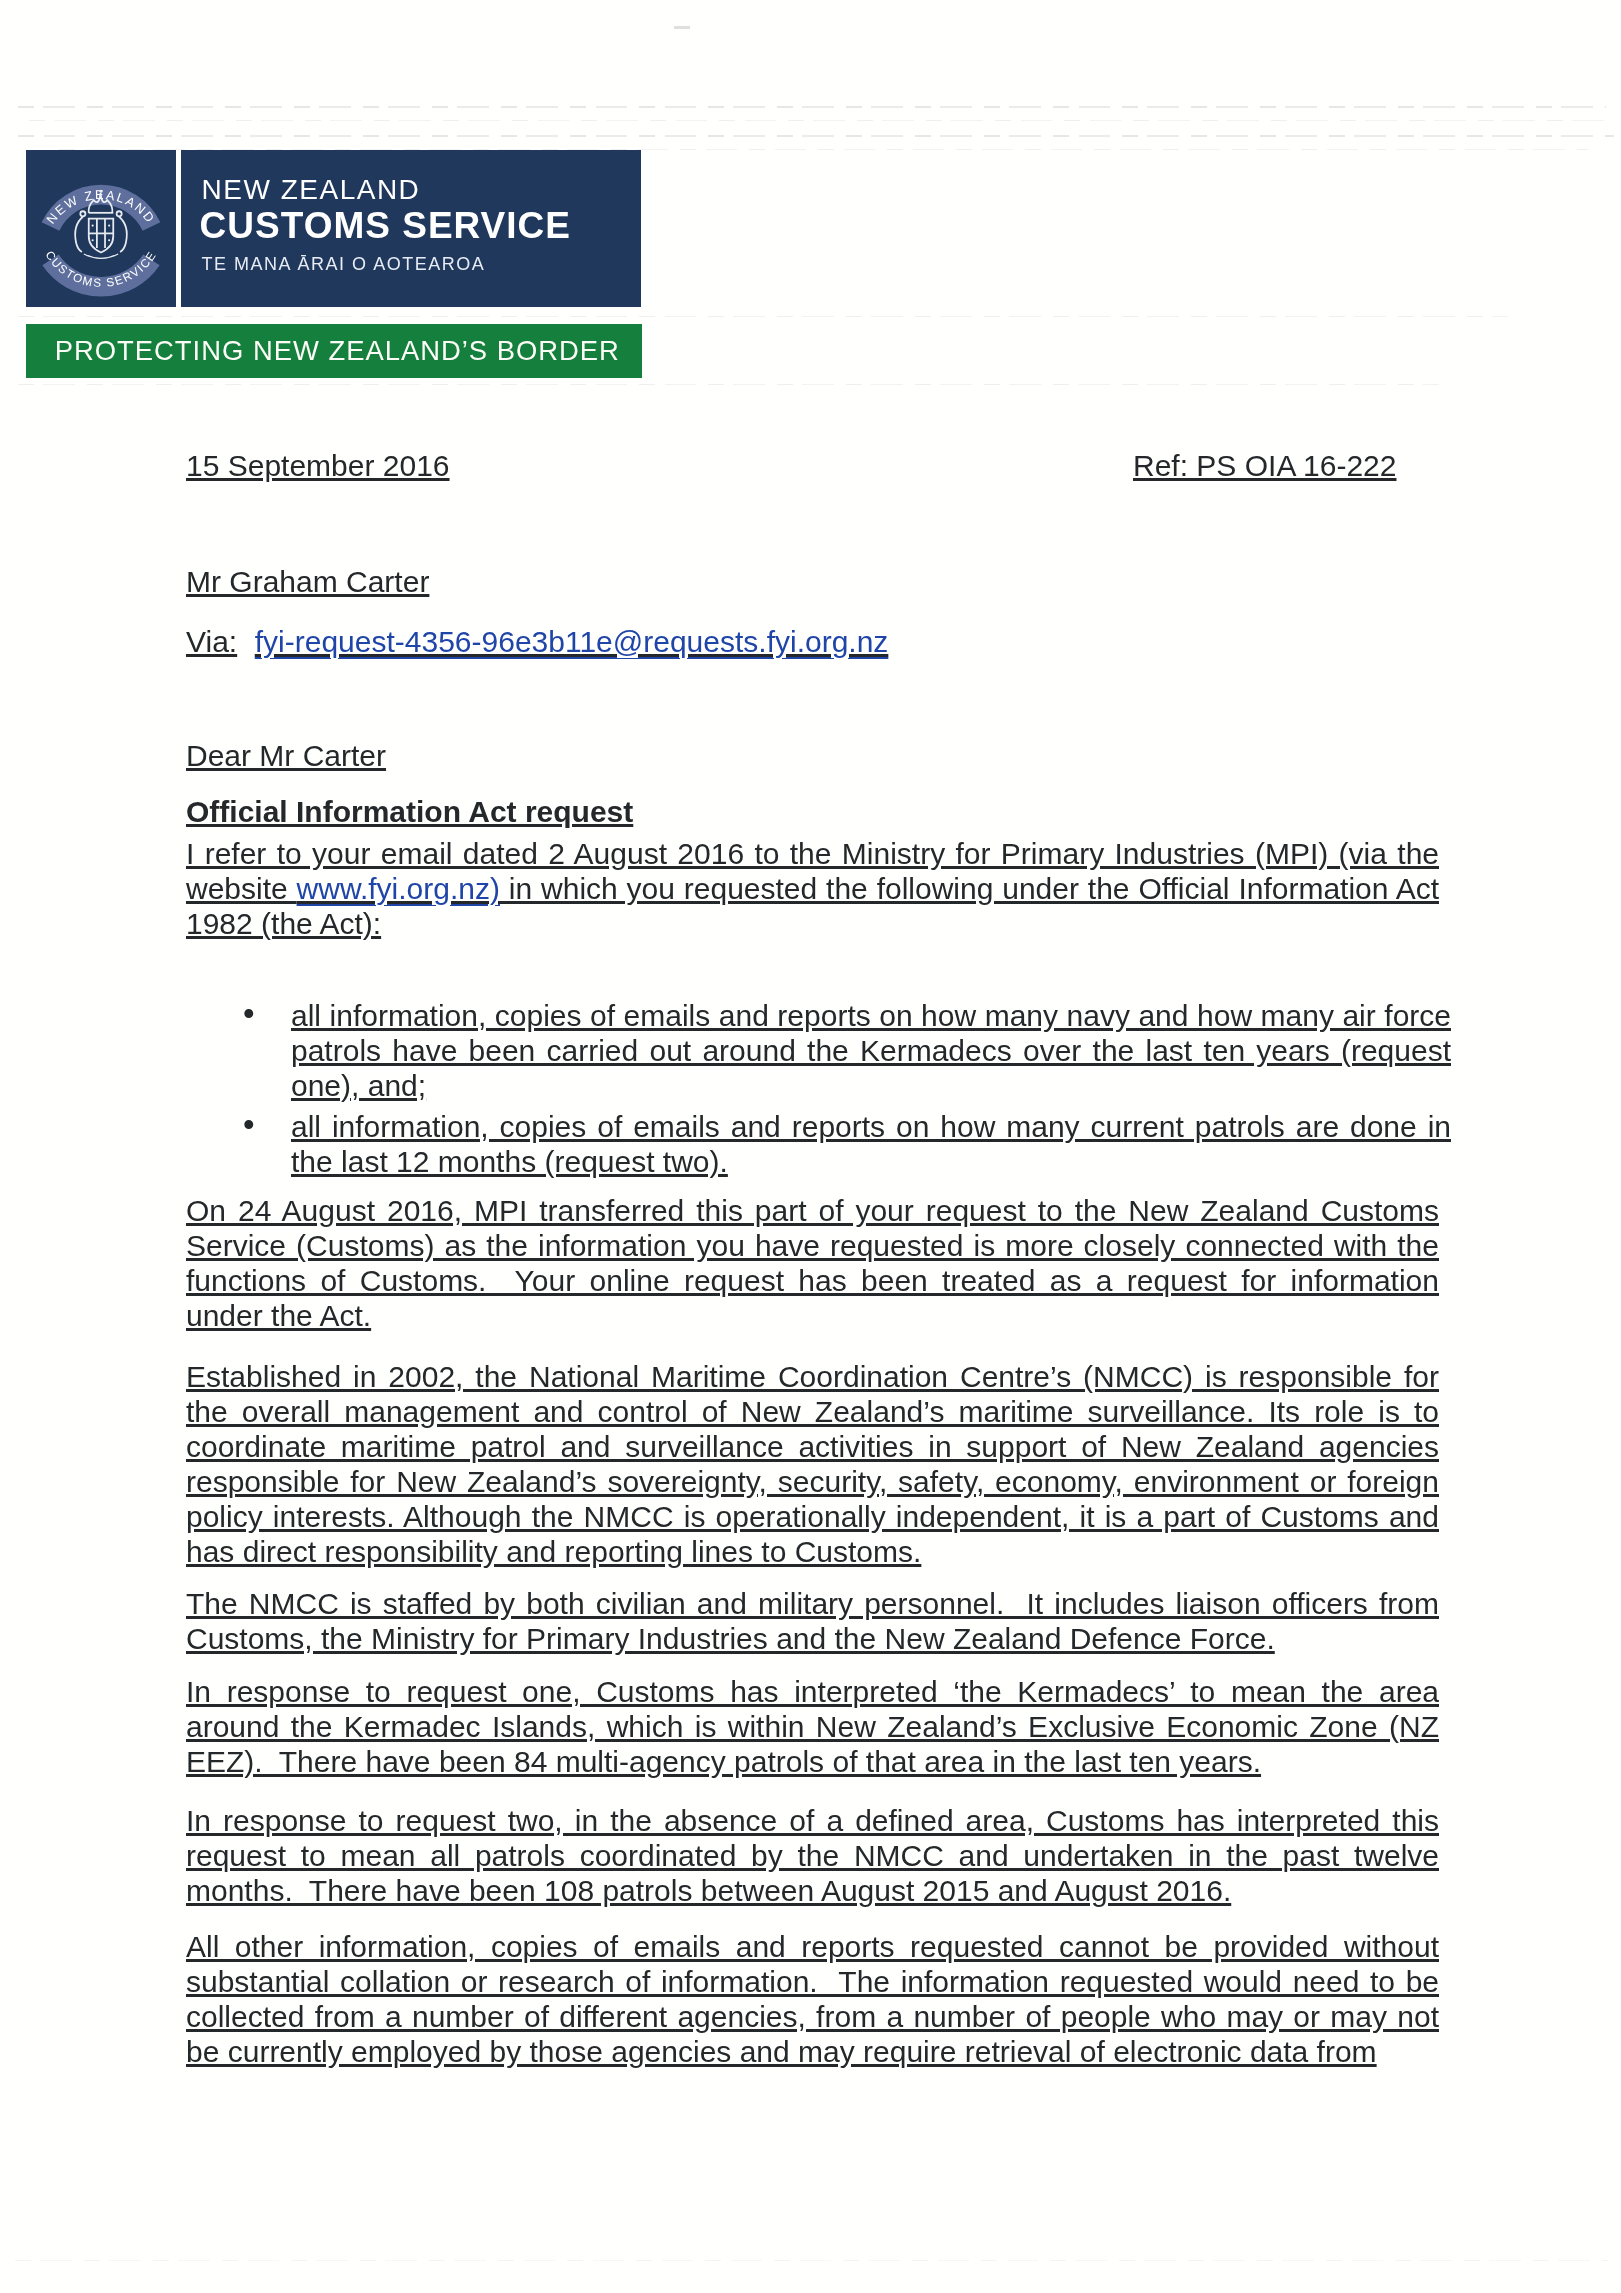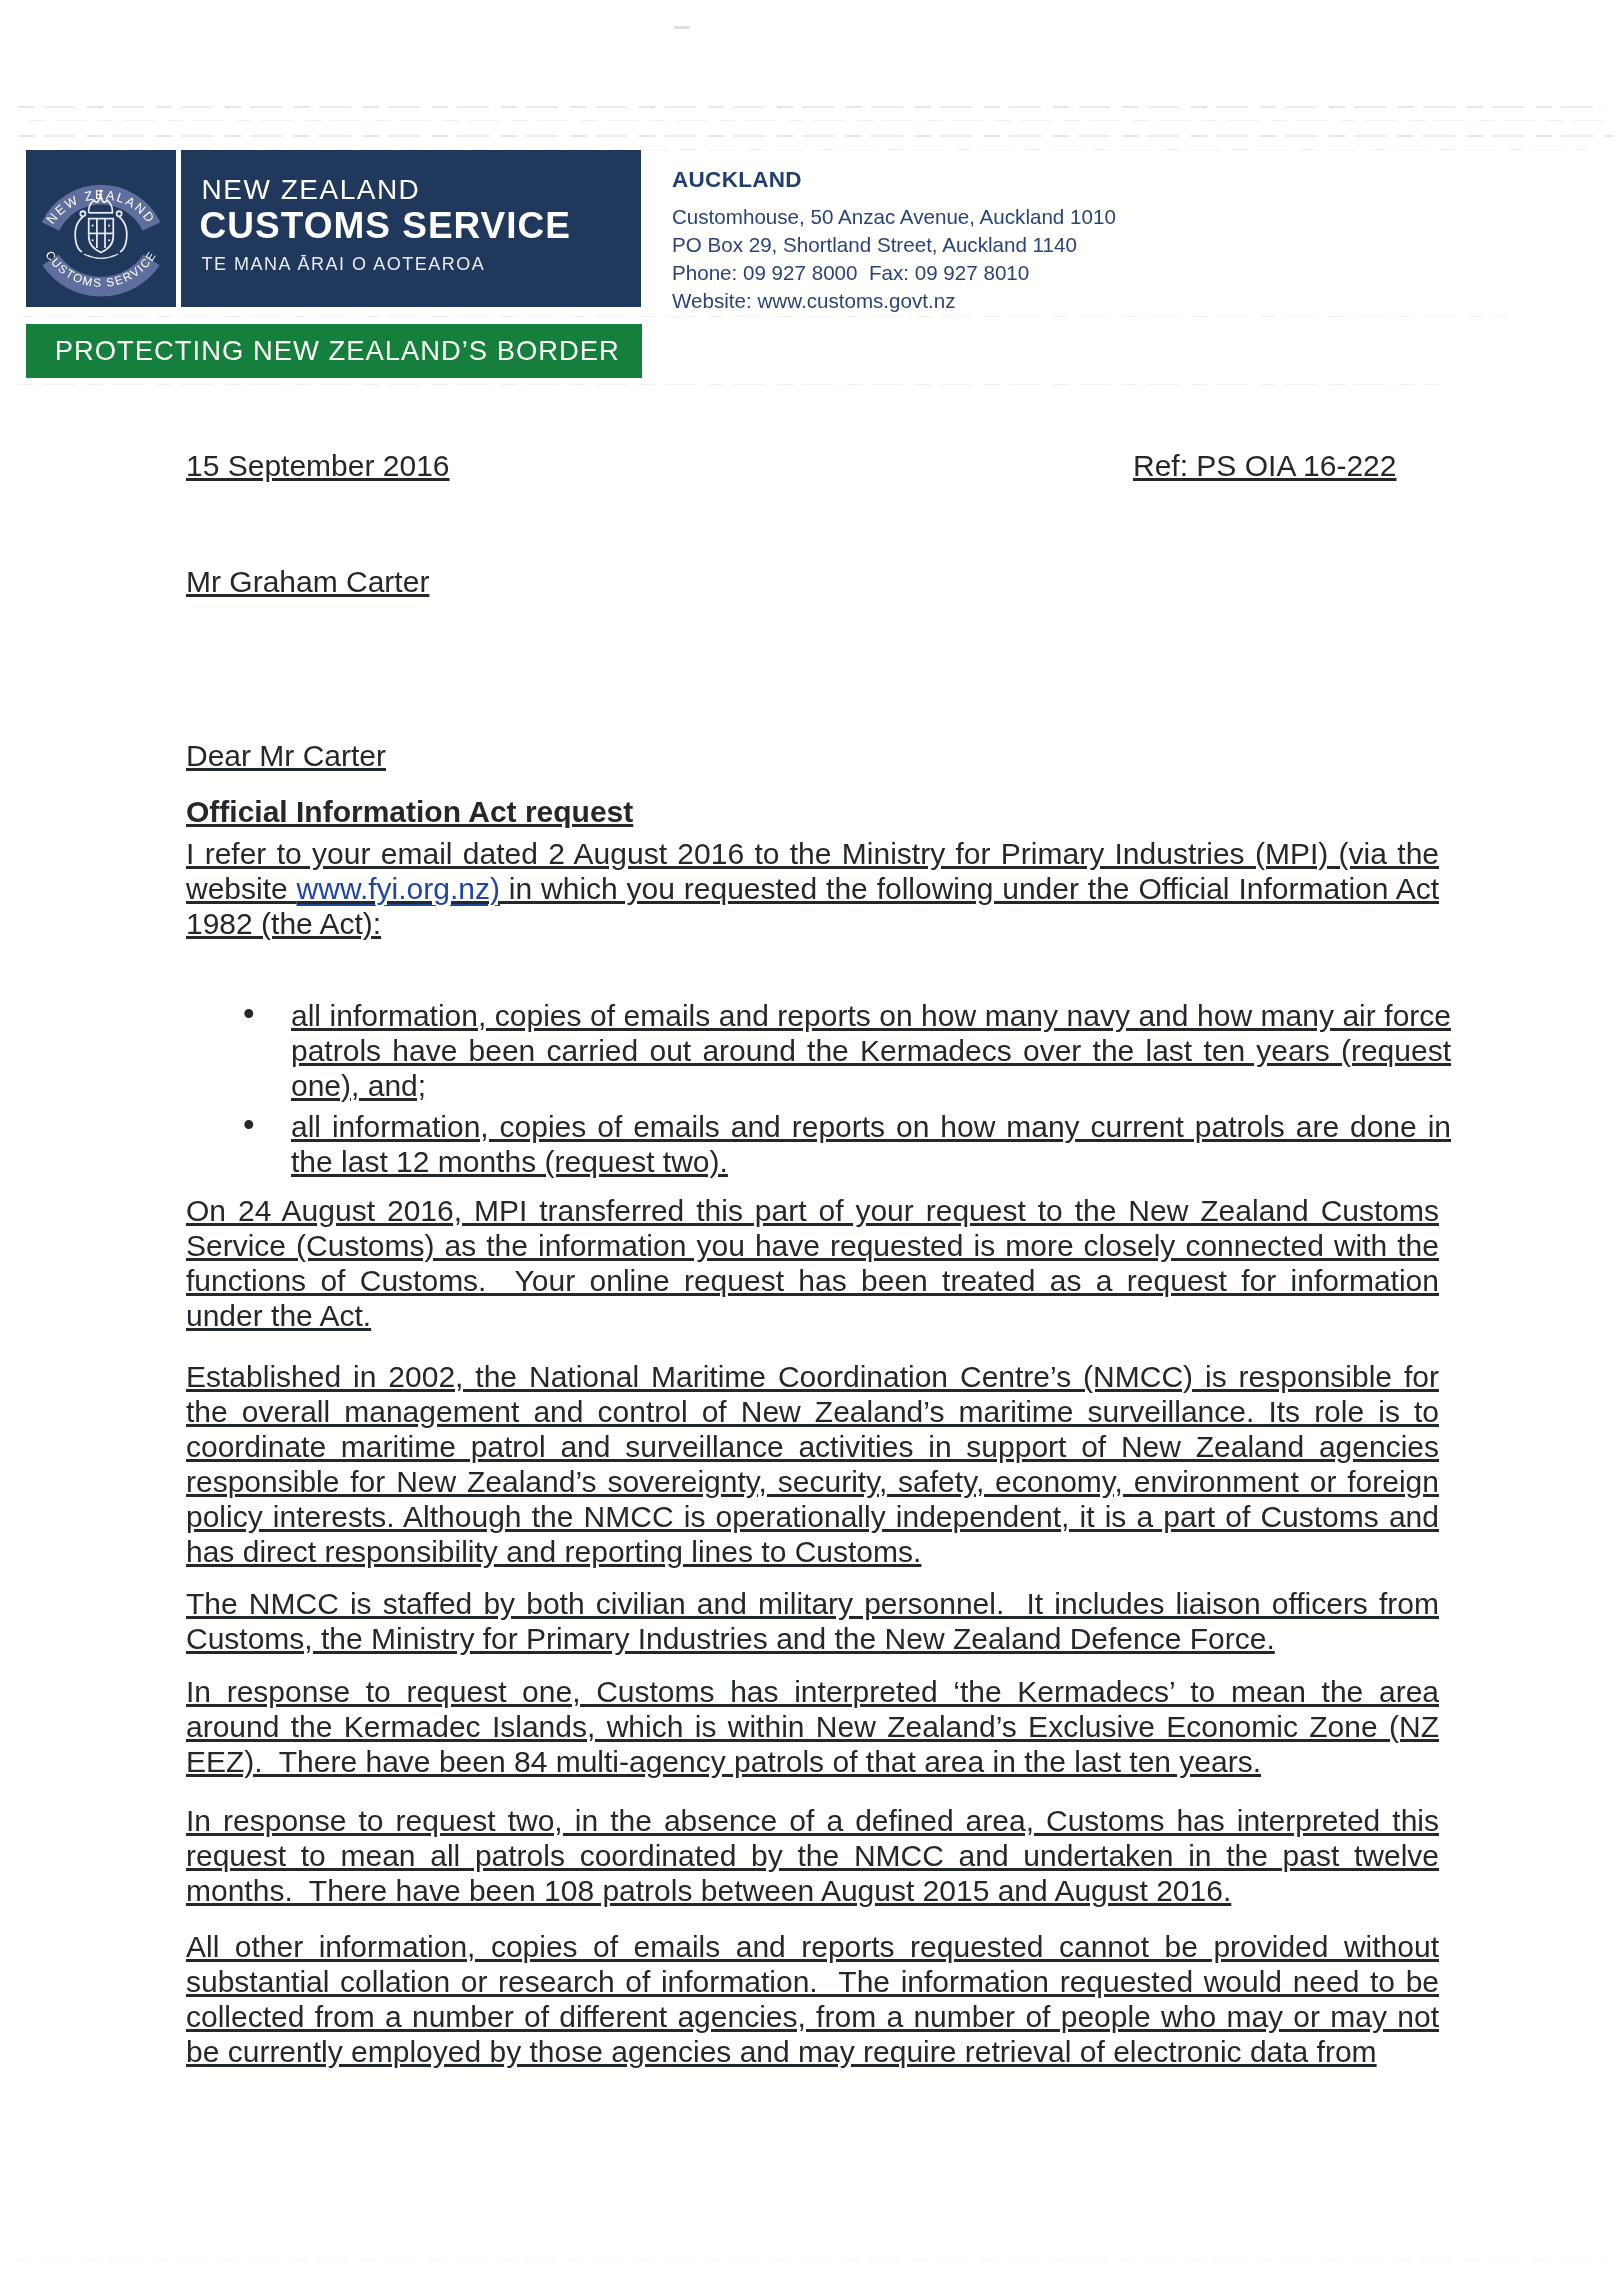--- a/index.html
+++ b/index.html
@@ -99,37 +99,33 @@
       </g>
     </svg>
   </div>
 
   <div class="navybox" id="masthead-box">
     <div class="mast-line1">NEW ZEALAND</div>
     <div class="mast-line2">CUSTOMS SERVICE</div>
     <div class="mast-line3">TE MANA ĀRAI O AOTEAROA</div>
   </div>
 
-  <div id="contact">
-    <p class="contact-city">AUCKLAND</p>
-    <p class="contact-line">Customhouse, 50 Anzac Avenue, Auckland 1010</p>
-    <p class="contact-line">PO Box 29, Shortland Street, Auckland 1140</p>
-    <p class="contact-line">Phone: 09 927 8000&nbsp; Fax: 09 927 8010</p>
-    <p class="contact-line">Website: www.customs.govt.nz</p>
-  </div>
 
   <div id="gold-band">
     <span class="banner-text">PROTECTING NEW ZEALAND’S BORDER</span>
   </div>
 
   <div class="abs body-text" style="left:186px;top:448px;">15 September 2016</div>
   <div class="abs body-text" style="left:1133px;top:448px;">Ref: PS OIA 16-222</div>
 
   <div class="abs body-text" style="left:186px;top:564px;">Mr Graham Carter</div>
 
+  <div class="abs body-text" style="left:186px;top:624px;">
+    <span>Via:</span><a class="doclink" style="margin-left:17.6px;" href="#">fyi-request-4356-96e3b11e@requests.fyi.org.nz</a>
+  </div>
 
   <div class="abs body-text" style="left:186px;top:738px;">Dear Mr Carter</div>
 
   <div class="abs body-text bold" style="left:186px;top:794px;">Official Information Act request</div>
 
   <div class="abs body-text par" style="left:186px;top:836px;"><span>I refer to your email dated 2 August 2016 to the Ministry for Primary Industries (MPI) (via the website </span><a class="doclink" href="#">www.fyi.org.nz)</a><span> in which you requested the following under the Official Information Act 1982 (the Act):</span></div>
 
   <div class="abs body-text" style="left:186px;top:986px;">
     <ul class="bullets">
       <li>all information, copies of emails and reports on how many navy and how many air force patrols have been carried out around the Kermadecs over the last ten years (request one), and;</li>

